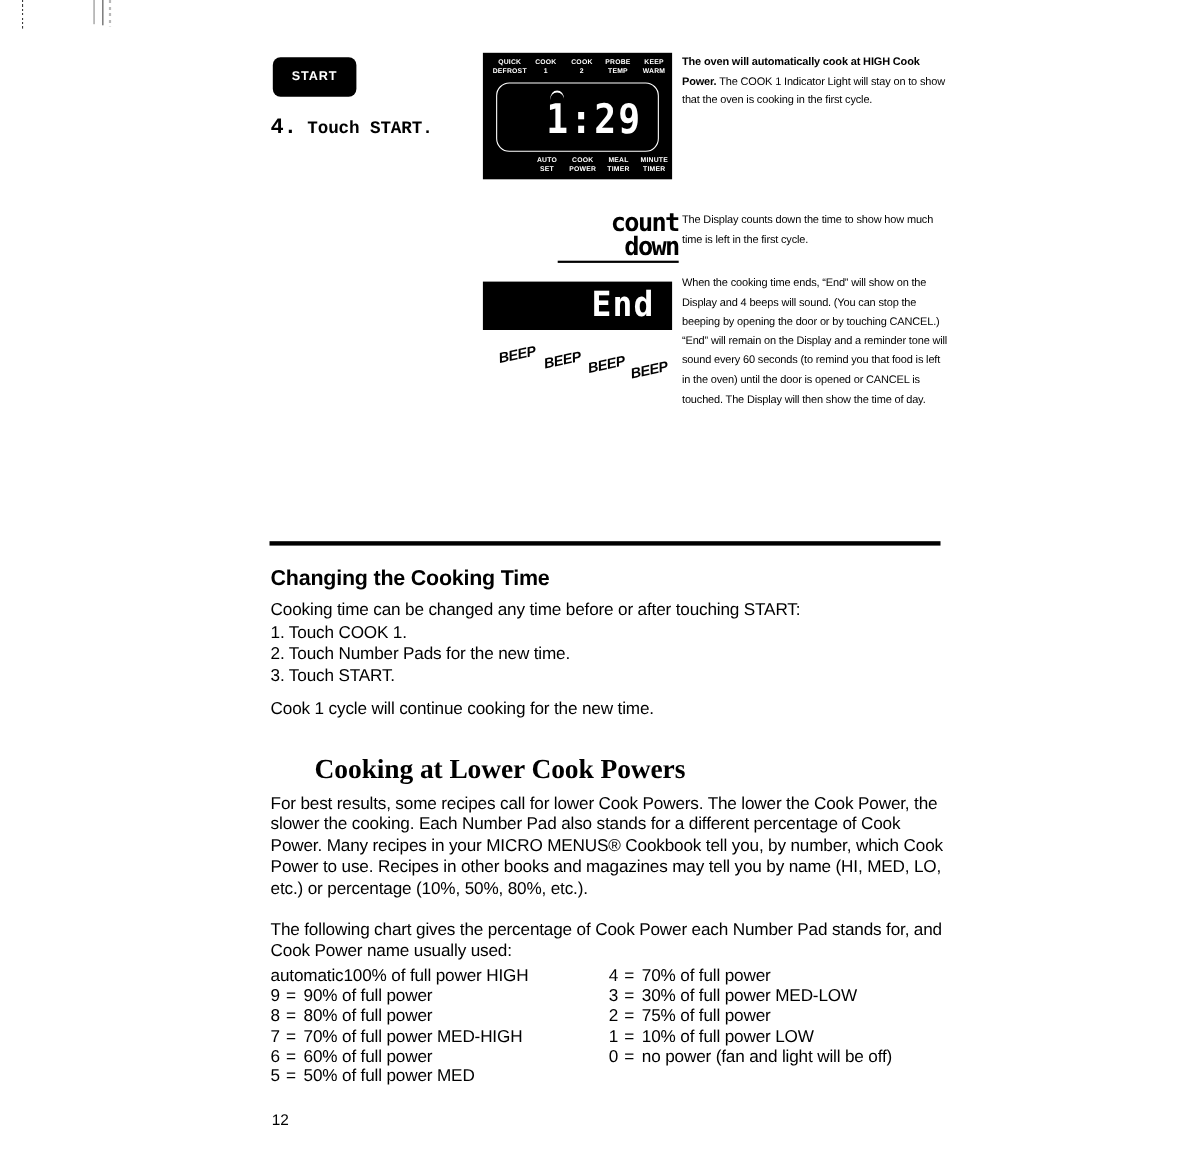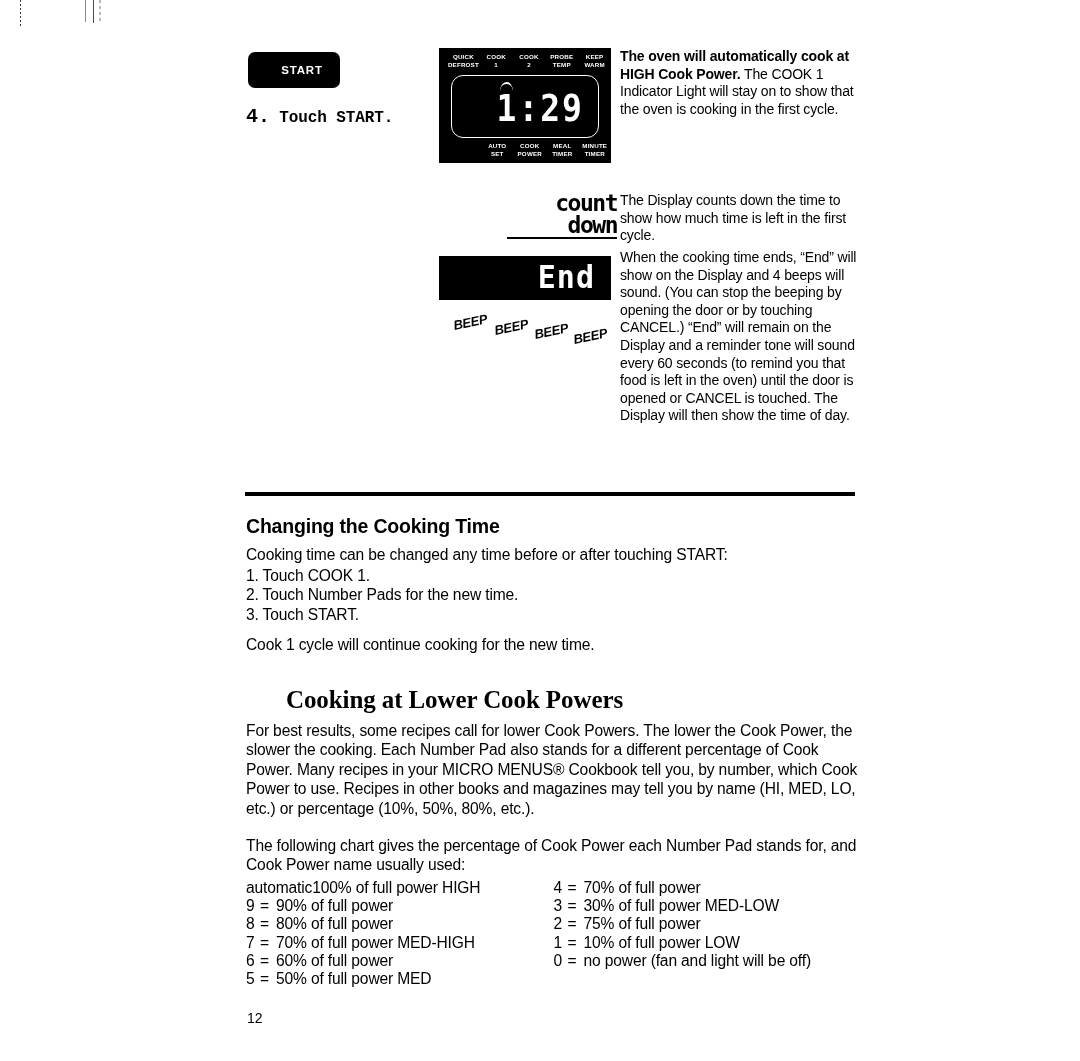--- a/index.html
+++ b/index.html
@@ -35,21 +35,20 @@
     width: 76px; height: 36px;
     background: #000000;
     border-radius: 7px;
     color: #ffffff;
     font-size: 11.5px;
     font-weight: bold;
     letter-spacing: 0.8px;
     display: flex;
     align-items: center;
     justify-content: center;
-    padding-left: 16px;
   }
   .step-label {
     position: absolute;
     left: 246px; top: 105px;
     font-size: 16px;
     font-weight: bold;
     letter-spacing: -0.1px;
     white-space: nowrap;
     font-family: Liberation Mono, monospace;
   }
@@ -157,21 +156,21 @@
     letter-spacing: -0.3px;
     transform: rotate(-12deg);
     transform-origin: left bottom;
   }
   .beep-1 { left: 0px;  top: 6px; }
   .beep-2 { left: 41px; top: 11px; }
   .beep-3 { left: 81px; top: 15px; }
   .beep-4 { left: 120px; top: 20px; }
 
   
-  .rc { position: absolute; left: 620px; width: 242px; font-size: 14px; line-height: 17.6px; letter-spacing: -0.15px; }
+  .rc { position: absolute; left: 620px; width: 242px; font-size: 10px; line-height: 17.6px; letter-spacing: -0.15px; }
   .rc p { margin: 0; }
   .rc .bold { font-weight: bold; }
   .rc-1 { top: 48px; }
   .rc-2 { top: 192px; }
   .rc-3 { top: 249px; }
 
   
   .divider {
     position: absolute;
     left: 245px; top: 492px;

